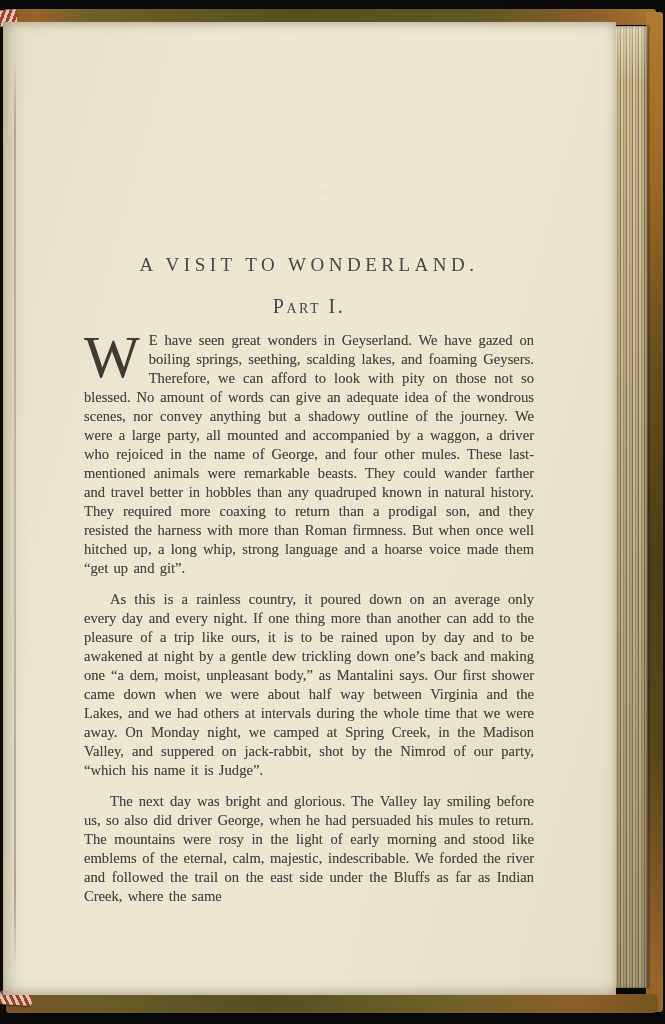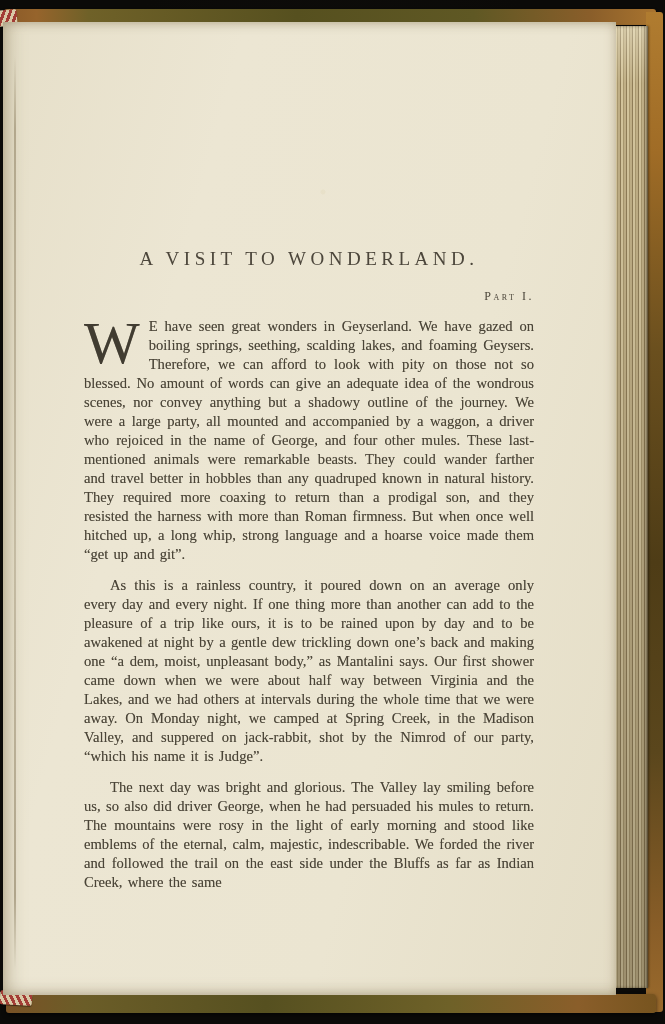--- a/index.html
+++ b/index.html
@@ -55,30 +55,30 @@
       inset -7px 0 12px -7px rgba(150,130,95,.45),
       inset 0 -10px 16px -11px rgba(120,105,70,.55),
       inset 0 8px 12px -9px rgba(120,105,70,.5);
   }
   .crease{
     position:absolute;left:11px;top:34px;bottom:26px;width:2px;
     background:linear-gradient(to bottom,transparent 0%,rgba(125,110,78,.45) 8%,rgba(125,110,78,.28) 55%,rgba(125,110,78,.5) 92%,transparent 100%);
   }
   
   .text-block{
-    position:absolute;left:81px;top:226px;width:450px;
+    position:absolute;left:81px;top:232px;width:450px;
     color:#4a4437;
   }
   h1.title{
     margin:0;font-weight:normal;text-align:center;
     font-size:19px;letter-spacing:4.5px;color:#4c463b;
   }
   h2.part{
-    margin:19px 0 0;font-weight:normal;text-align:right;
-    font-variant:small-caps;font-size:12px;letter-spacing:2.5px;color:#4c463b;
+    margin:19px 0 0;font-weight:normal;text-align:center;
+    font-variant:small-caps;font-size:20px;letter-spacing:2.5px;color:#4c463b;
   }
   p.body-par{
     margin:0;font-size:14.6px;line-height:19px;text-align:justify;
     word-spacing:1.6px;color:#4a4437;
     text-shadow:0 0 .4px rgba(74,68,55,.45);
   }
   p.first{margin-top:13px;}
   p.indented{text-indent:26px;margin-top:12px;}
   .dropcap{
     float:left;font-size:59px;line-height:47px;

